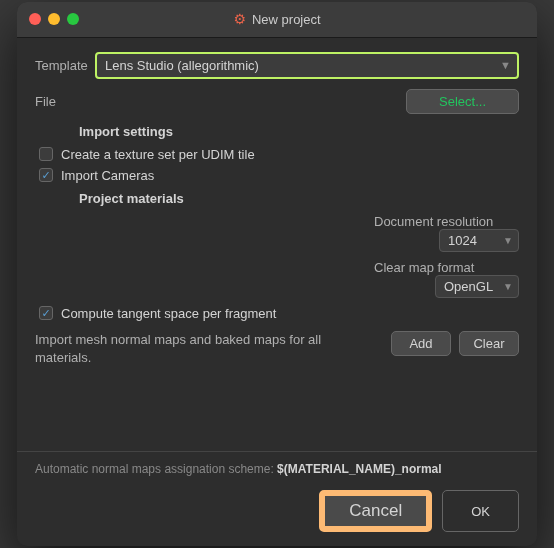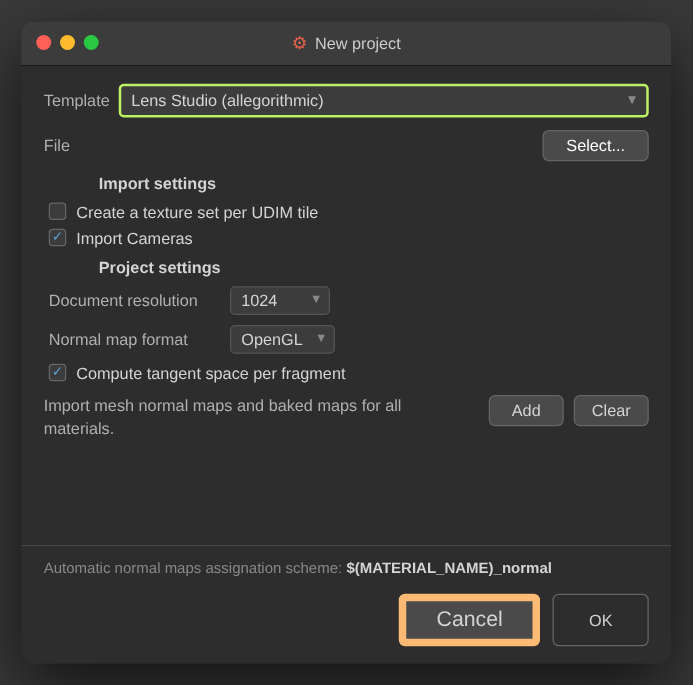--- a/index.html
+++ b/index.html
@@ -104,22 +104,22 @@
       transform: translateY(-50%);
       color: #888;
       pointer-events: none;
       font-size: 11px;
     }
 
     .select-btn {
       background: #4a4a4a;
       border: 1px solid #666;
       border-radius: 5px;
-      color: #ffffff;
-      padding: 4px 18px;
+      color: #22c55e;
+      padding: 4px 32px;
       font-size: 13px;
       cursor: pointer;
     }
 
     .section-title {
       font-size: 13px;
       font-weight: 600;
       color: #d4d4d4;
       margin-bottom: 8px;
       margin-top: 4px;
@@ -151,23 +151,24 @@
     }
 
     .checkmark {
       color: #5a9fd4;
       font-size: 11px;
       line-height: 1;
     }
 
     .setting-row {
       display: flex;
-      align-items: center;
+      align-items: flex-end;
       margin-bottom: 8px;
       padding-left: 4px;
+      flex-direction: column;
     }
 
     .setting-label {
       min-width: 145px;
       color: #b0b0b0;
       font-size: 13px;
     }
 
     .dropdown-wrapper {
       position: relative;
@@ -317,37 +318,37 @@
       <span>Create a texture set per UDIM tile</span>
     </div>
 
     <div class="checkbox-row">
       <div class="checkbox-box checked">
         <span class="checkmark">✓</span>
       </div>
       <span>Import Cameras</span>
     </div>
 
-    <div class="section-title" style="margin-top:8px;">Project settings</div>
+    <div class="section-title" style="margin-top:8px;">Project materials</div>
 
     <div class="setting-row">
       <span class="setting-label">Document resolution</span>
       <div class="dropdown-wrapper">
         <select class="dropdown-select">
           <option>512</option>
           <option selected="">1024</option>
           <option>2048</option>
           <option>4096</option>
         </select>
         <span class="dropdown-chevron">▼</span>
       </div>
     </div>
 
     <div class="setting-row">
-      <span class="setting-label">Normal map format</span>
+      <span class="setting-label">Clear map format</span>
       <div class="dropdown-wrapper">
         <select class="dropdown-select">
           <option selected="">OpenGL</option>
           <option>DirectX</option>
         </select>
         <span class="dropdown-chevron">▼</span>
       </div>
     </div>
 
     <div class="checkbox-row">

